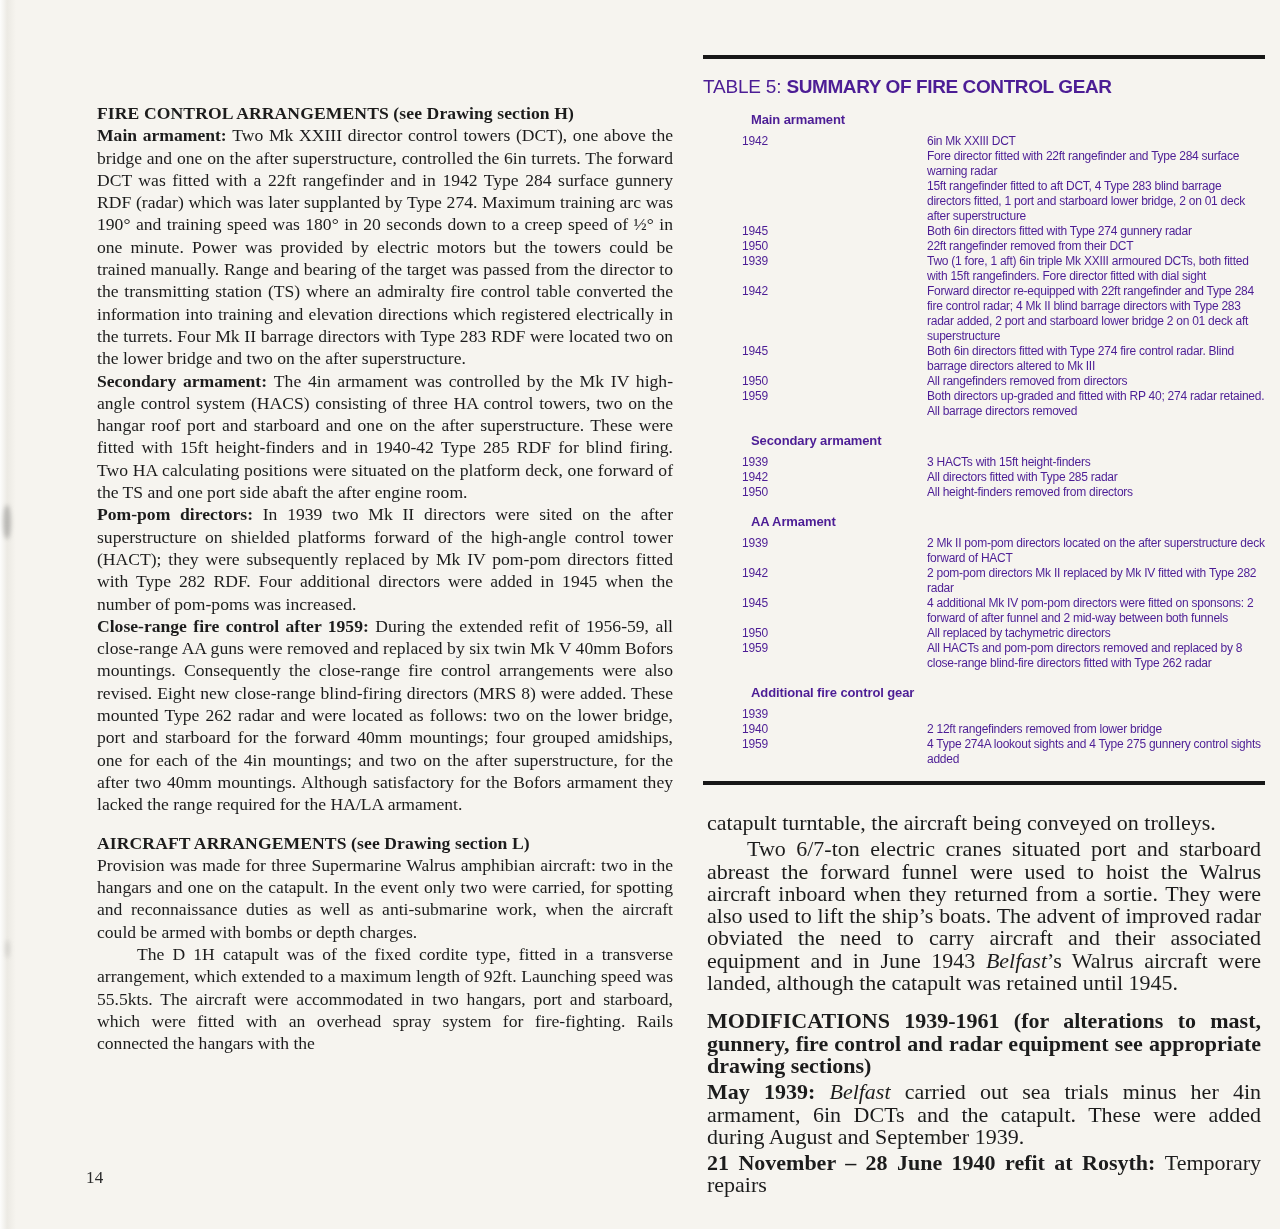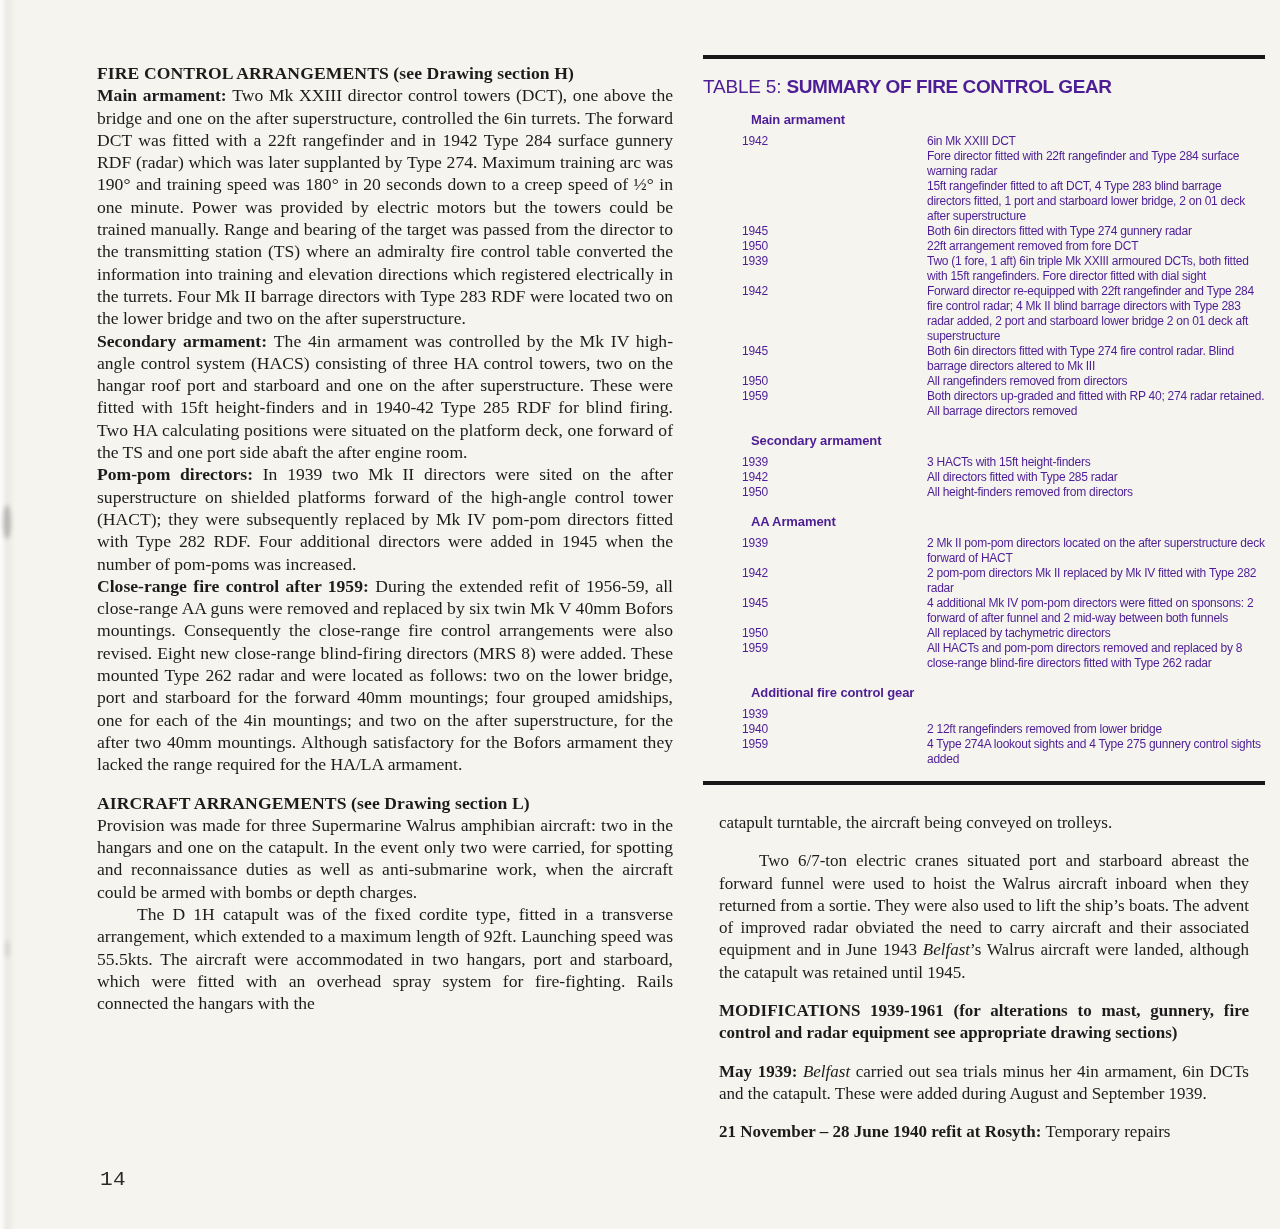--- a/index.html
+++ b/index.html
@@ -15,21 +15,21 @@
   }
   .smudge{position:absolute;border-radius:50%;filter:blur(2px);}
   .smudge-a{left:3px;top:505px;width:8px;height:34px;background:rgba(90,90,90,.35);}
   .smudge-b{left:5px;top:940px;width:5px;height:18px;background:rgba(120,120,120,.2);}
 
   
   .col-left{position:absolute;left:97px;top:62px;width:576px;}
   .col-left p,.col-left h2{
     margin:0;font-size:17.6px;line-height:22.3px;text-align:justify;font-weight:normal;
   }
-  .col-left h2{font-weight:bold;text-align:left;letter-spacing:.1px;}
+  .col-left h2{font-weight:bold;text-align:left;letter-spacing:.1px;margin-top:40px;}
   .gap{margin-top:16px !important;}
   .indent{text-indent:40px;}
   .b{font-weight:bold;}
   .i{font-style:italic;}
 
   
   .col-right{position:absolute;left:703px;top:55px;width:562px;}
   .rule{height:4px;background:#171717;}
   .table-block{font-family:Liberation Sans, sans-serif;color:#4c1d95;}
   .table-title{
@@ -38,26 +38,26 @@
   .table-title .t-label{font-weight:normal;}
   .table-title .t-main{font-weight:bold;letter-spacing:-0.4px;}
   .sec-header{font-weight:bold;font-size:13px;margin:14px 0 7px 0;letter-spacing:-0.1px;padding-left:48px;}
   .t-row{display:flex;align-items:flex-start;margin-left:39px;}
   .t-year{flex:0 0 185px;font-size:12px;line-height:15px;letter-spacing:-0.2px;}
   .t-desc{flex:1;font-size:12px;line-height:15px;letter-spacing:-0.25px;}
   .rule-bottom{margin-top:14px;}
 
   .right-text{margin-top:27px;}
   .right-text p{
-    margin:16px;font-size:17px;line-height:22.3px;text-align:justify;
+    margin:4px;font-size:22px;line-height:22.3px;text-align:justify;
   }
   .page-number{
-    position:absolute;left:100px;top:1168px;
-    font-family:Liberation Mono, monospace;
-    font-size:21px;color:#2a2a2a;letter-spacing:.3px;
+    position:absolute;left:86px;top:1168px;
+    font-family:Liberation Serif, serif;
+    font-size:17px;color:#2a2a2a;letter-spacing:.3px;
   }
 </style>
 </head>
 <body>
 
 <div class="page">
   <div class="scan-edge"></div>
   <div class="smudge smudge-a"></div>
   <div class="smudge smudge-b"></div>
 
@@ -90,21 +90,21 @@
           </div>
           <div class="t-row">
             <div class="t-year">1945</div>
             <div class="t-desc">
               <div>Both 6in directors fitted with Type 274 gunnery radar</div>
             </div>
           </div>
           <div class="t-row">
             <div class="t-year">1950</div>
             <div class="t-desc">
-              <div>22ft arrangement removed from fore DCT</div>
+              <div>22ft rangefinder removed from their DCT</div>
             </div>
           </div>
           <div class="t-row">
             <div class="t-year">1939</div>
             <div class="t-desc">
               <div>Two (1 fore, 1 aft) 6in triple Mk XXIII armoured DCTs, both fitted with 15ft rangefinders. Fore director fitted with dial sight</div>
             </div>
           </div>
           <div class="t-row">
             <div class="t-year">1942</div>

